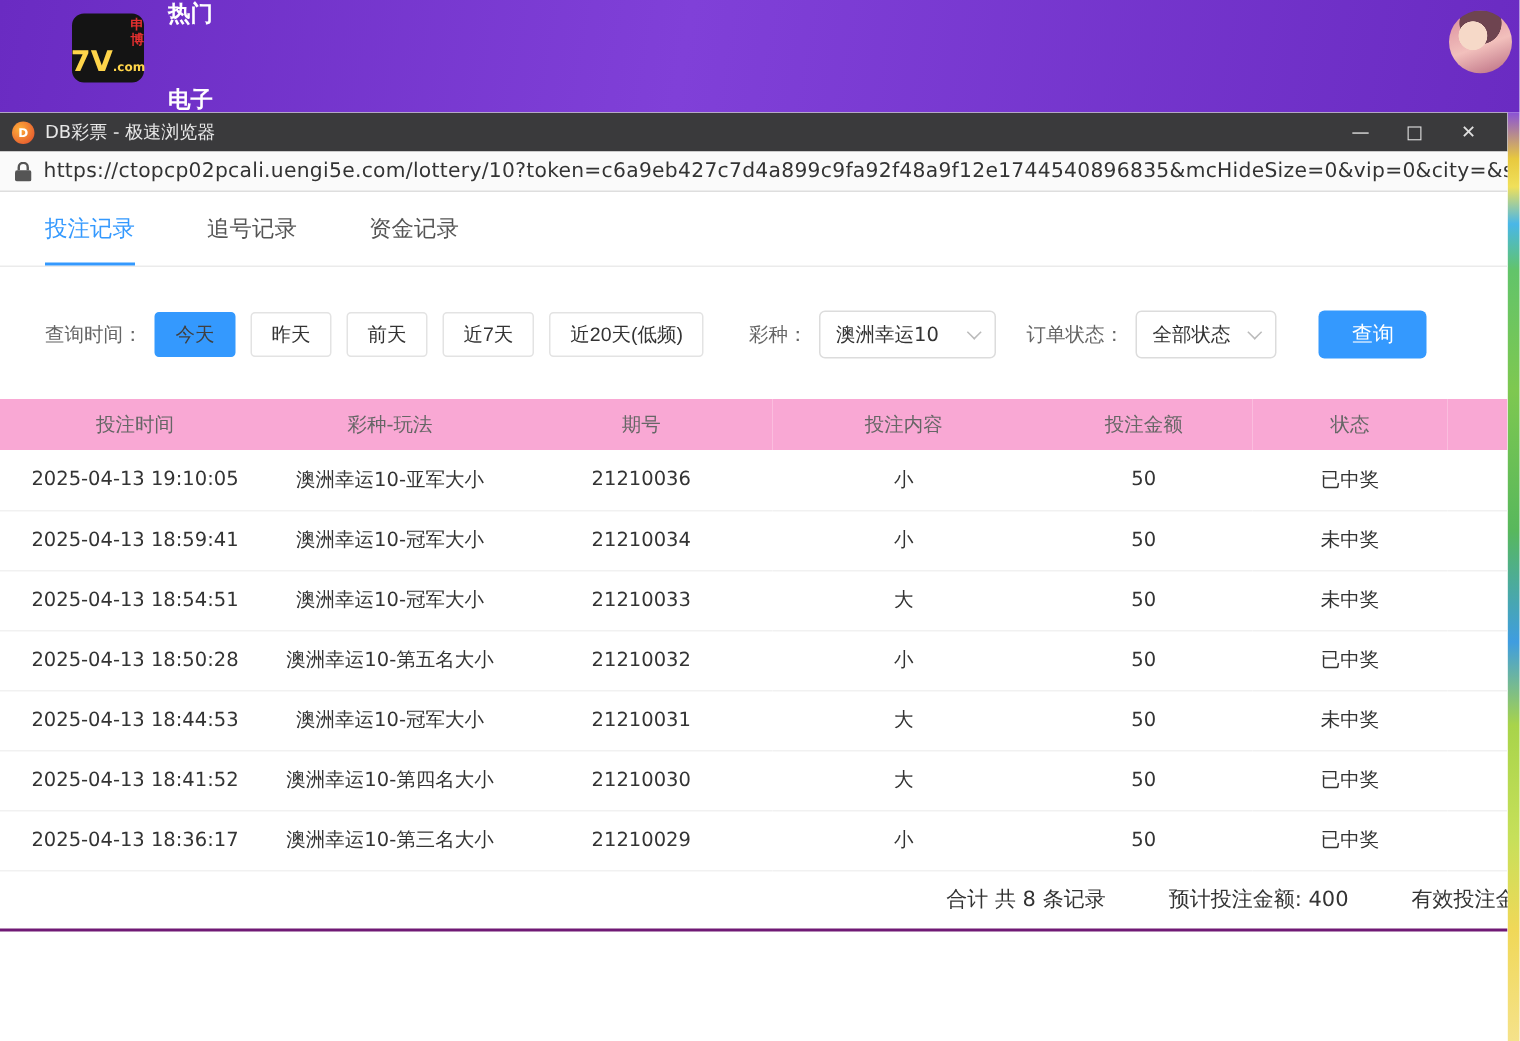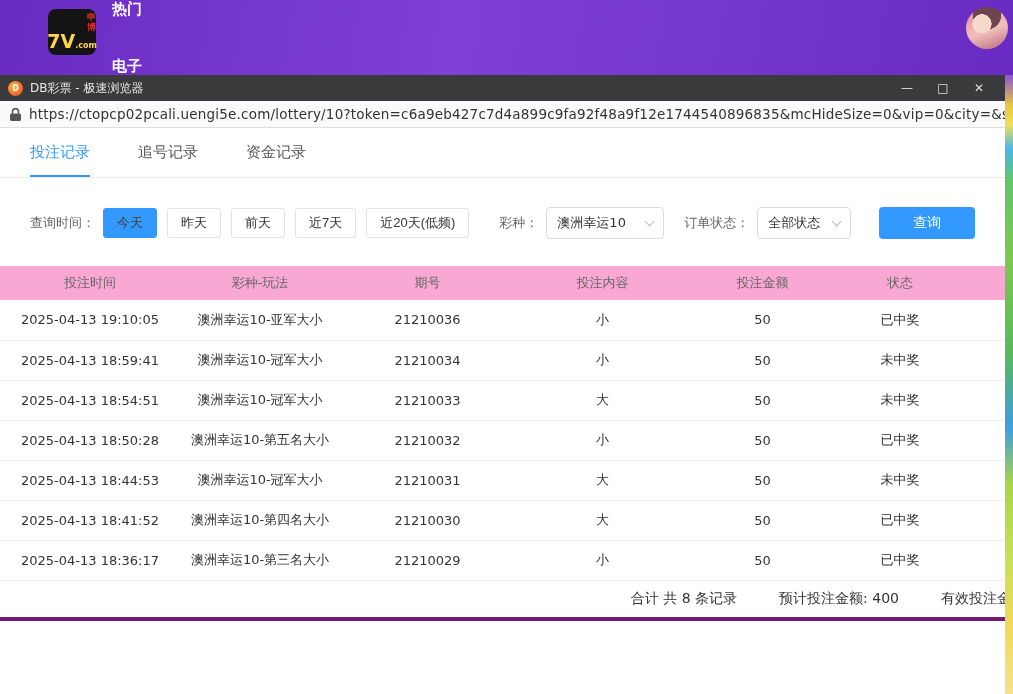--- a/index.html
+++ b/index.html
@@ -60,32 +60,32 @@
   .time-btn { height:30px; padding:0 13px; border:1px solid #e3e3e3; background:#fff; color:#333;
     font-size:13px; border-radius:3px; margin-right:10px; cursor:pointer; white-space:nowrap; }
   .time-btn.active { background:#3499fe; border-color:#3499fe; color:#404040; }
   .select { height:32px; border:1px solid #dcdcdc; border-radius:4px; background:#fff;
     display:flex; align-items:center; justify-content:space-between; padding:0 10px;
     font-size:13px; color:#333; cursor:pointer; }
   .select.lottery-select { width:118px; }
   .select.status-select { width:94px; }
   .chevron { width:7px; height:7px; border-right:1.5px solid #bbb; border-bottom:1.5px solid #bbb;
     transform:rotate(45deg); margin-top:-4px; margin-left:8px; flex:0 0 auto; }
-  .search-btn { height:32px; width:96px; margin-left:28px; background:#3499fe; color:#fff;
+  .search-btn { height:32px; width:72px; margin-left:28px; background:#3499fe; color:#fff;
     border:none; border-radius:4px; font-size:14px; cursor:pointer; }
 
   table.bet-table { border-collapse:collapse; table-layout:fixed; width:1005px; }
   .bet-table thead th { background:#f9a8d4; height:34px; font-weight:400; color:#666;
     font-size:13px; text-align:center; }
   .bet-table tbody td { height:40px; text-align:center; font-size:13px; color:#333;
     border-bottom:1px solid #f1f1f1; }
   td.won { color:#e23d3d; }
   td.lost { color:#555; }
 
-  .table-footer { height:40px; border-bottom:4px solid #701a75; display:flex; align-items:center;
+  .table-footer { height:40px; border-bottom:2px solid #701a75; display:flex; align-items:center;
     justify-content:flex-end; font-size:14px; color:#333; white-space:nowrap; }
   .table-footer span { margin-left:42px; }
   .table-footer span.clip { margin-right:-20px; }
 </style>
 </head>
 <body>
 
 <div class="site-header">
   <div class="logo">
     <span class="logo-tag">申博</span>

